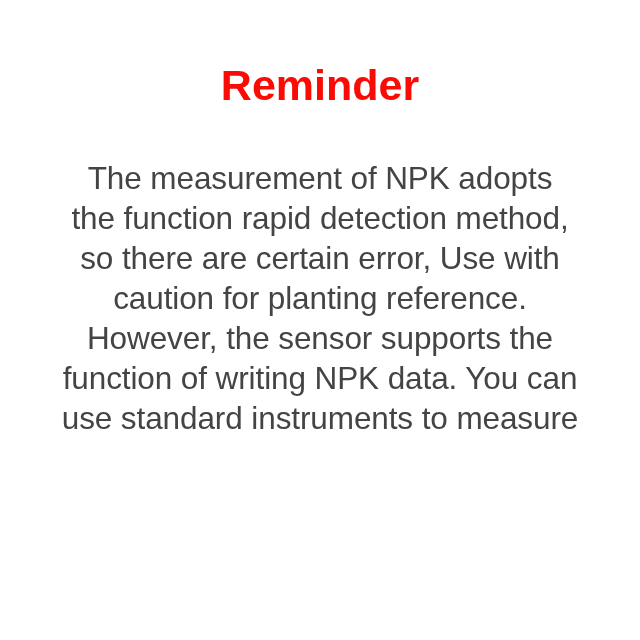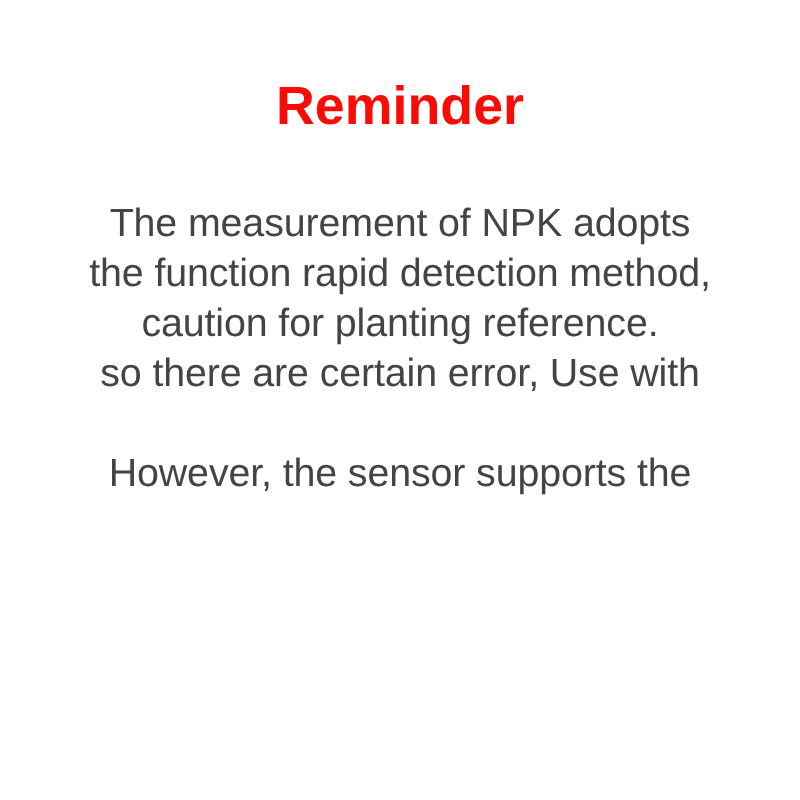--- a/index.html
+++ b/index.html
@@ -55,43 +55,44 @@
     color: #444444;
     letter-spacing: -0.1px;
   }
 
   .notice-paragraph {
     margin: 0;
     padding: 0;
   }
 
   .notice-paragraph + .notice-paragraph {
-    margin-top: 40px;
   }
 
   .notice-line {
     display: block;
     white-space: nowrap;
     text-align: center;
   }
 </style>
 </head>
 <body>
 
 <div id="notice-card">
 
   <h1 id="notice-title">Reminder</h1>
 
   <div id="notice-body">
 
     <p class="notice-paragraph">
       <span class="notice-line">The measurement of NPK adopts</span>
       <span class="notice-line">the function rapid detection method,</span>
+      <span class="notice-line">so there are certain error, Use with</span>
       <span class="notice-line">caution for planting reference.</span>
-      <span class="notice-line">so there are certain error, Use with</span>
     </p>
 
     <p class="notice-paragraph">
       <span class="notice-line">However, the sensor supports the</span>
+      <span class="notice-line">function of writing NPK data. You can</span>
+      <span class="notice-line">use standard instruments to measure</span>
     </p>
 
   </div>
 </div>
 
 </body></html>

